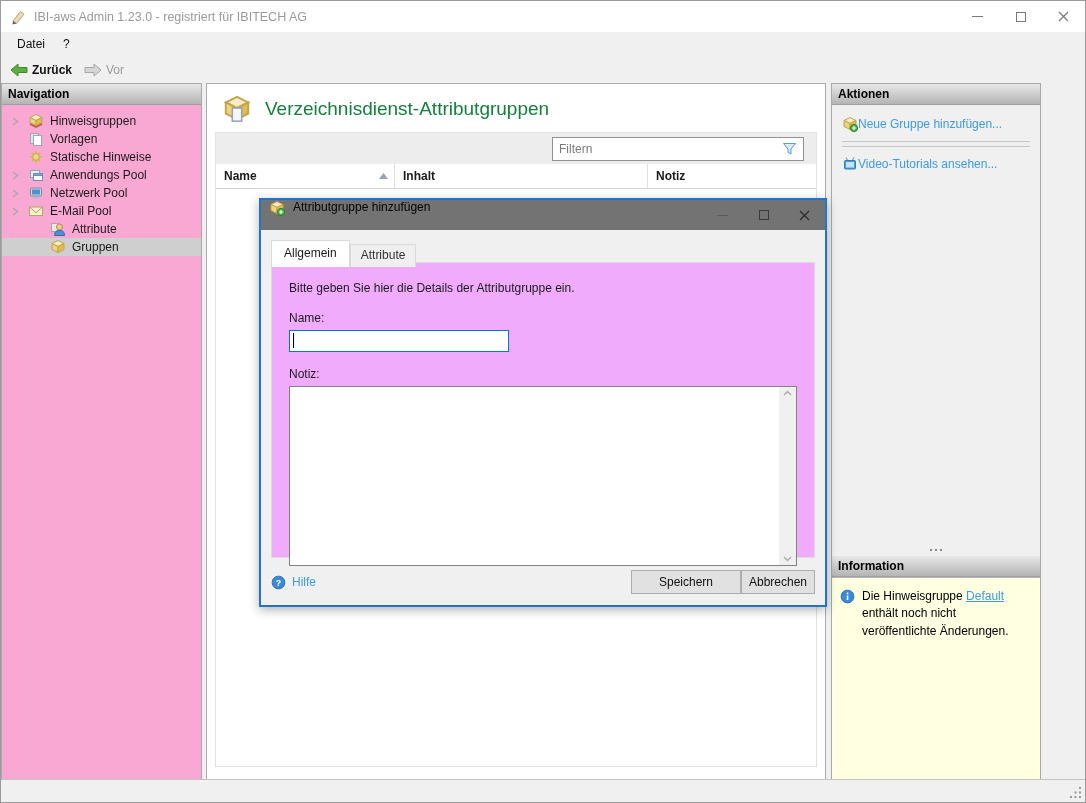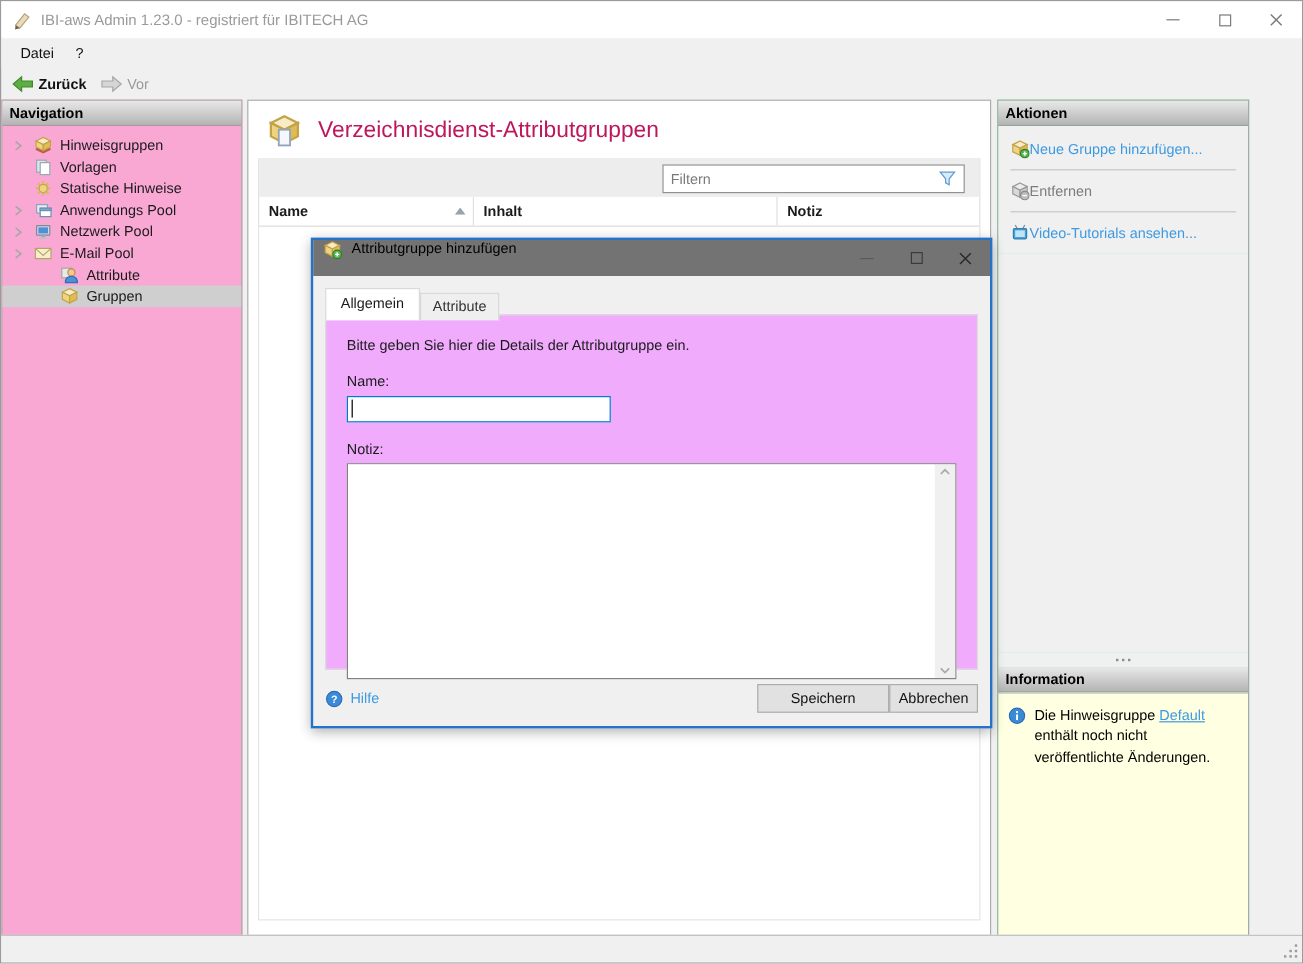--- a/index.html
+++ b/index.html
@@ -41,21 +41,21 @@
   .tree { padding-top:7px; }
   .tree-row { height:18px; display:flex; align-items:center; padding-left:6px; cursor:default; }
   .tree-row.child { padding-left:28px; }
   .tree-row.selected { background:#cfcfcf; }
   .chev-slot { width:20px; display:flex; align-items:center; justify-content:flex-start; padding-left:3px; }
   .tree-icon { width:16px; height:16px; margin-right:6px; flex:0 0 16px; }
   .tree-label { white-space:nowrap; }
 
   
   .main-head { display:flex; align-items:center; gap:13px; padding:10px 15px 8px 15px; }
-  .main-title { font-size:19px; color:#be185d; }
+  .main-title { font-size:19px; color:#15803d; }
   .list-wrap { position:absolute; left:8px; right:8px; top:48px; bottom:12px;
                border:1px solid #e2e2e2; display:flex; flex-direction:column; background:#fff; }
   .filter-bar { height:31px; background:#ededed; position:relative; flex:0 0 31px; }
   .filter-box { position:absolute; right:12px; top:4px; width:252px; height:24px; background:#fff;
                 border:1px solid #919191; display:flex; align-items:center; }
   .filter-box input { flex:1; border:none; outline:none; font:12px "Liberation Sans","DejaVu Sans",sans-serif;
                       padding:0 6px; color:#333; background:transparent; }
   .filter-box input::placeholder { color:#7a7a7a; }
   .filter-funnel { margin-right:6px; display:flex; }
   .thead { display:flex; height:25px; align-items:center; border-bottom:1px solid #d6d6d6;
@@ -336,30 +336,20 @@
           <polygon points="14,4.5 8,7.5 8,13.5 14,10.5" fill="#e0bd52" stroke="#c3a24a"></polygon>
           <circle cx="12" cy="12" r="3.6" fill="#53b94f" stroke="#2f7d2c"></circle>
           <path d="M12 10.2 v3.6 M10.2 12 h3.6" stroke="#fff" stroke-width="1.2"></path>
         </svg>
         <span class="action-label">Neue Gruppe hinzufügen...</span>
       </div>
 
       <div class="action-sep"></div>
 
 
-      <div class="action-item disabled">
-        <svg width="16" height="16" viewBox="0 0 16 16">
-          <polygon points="8,1.5 14,4.5 8,7.5 2,4.5" fill="#ececec" stroke="#9a9a9a"></polygon>
-          <polygon points="2,4.5 8,7.5 8,13.5 2,10.5" fill="#d9d9d9" stroke="#9a9a9a"></polygon>
-          <polygon points="14,4.5 8,7.5 8,13.5 14,10.5" fill="#c9c9c9" stroke="#9a9a9a"></polygon>
-          <circle cx="12" cy="12" r="3.6" fill="#bdbdbd" stroke="#8a8a8a"></circle>
-          <path d="M10.2 12 h3.6" stroke="#fff" stroke-width="1.2"></path>
-        </svg>
-        <span class="action-label">Entfernen</span>
-      </div>
 
       <div class="action-sep"></div>
 
       <div class="action-item">
         <svg width="16" height="16" viewBox="0 0 16 16">
           <line x1="6" y1="5" x2="4" y2="1.5" stroke="#7a8a96"></line>
           <line x1="10" y1="5" x2="12" y2="1.5" stroke="#7a8a96"></line>
           <rect x="2.5" y="4.5" width="11" height="8.5" rx="1" fill="#45a1dc" stroke="#2d7fb5"></rect>
           <rect x="4" y="6" width="8" height="5.5" fill="#c2e4f6"></rect>
         </svg>

